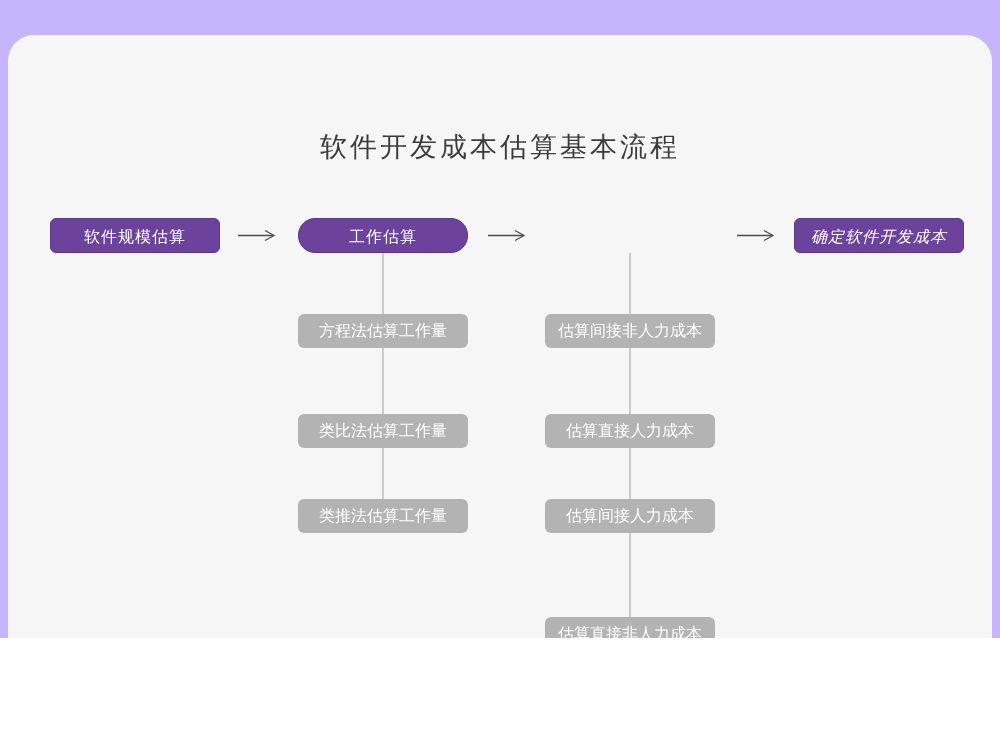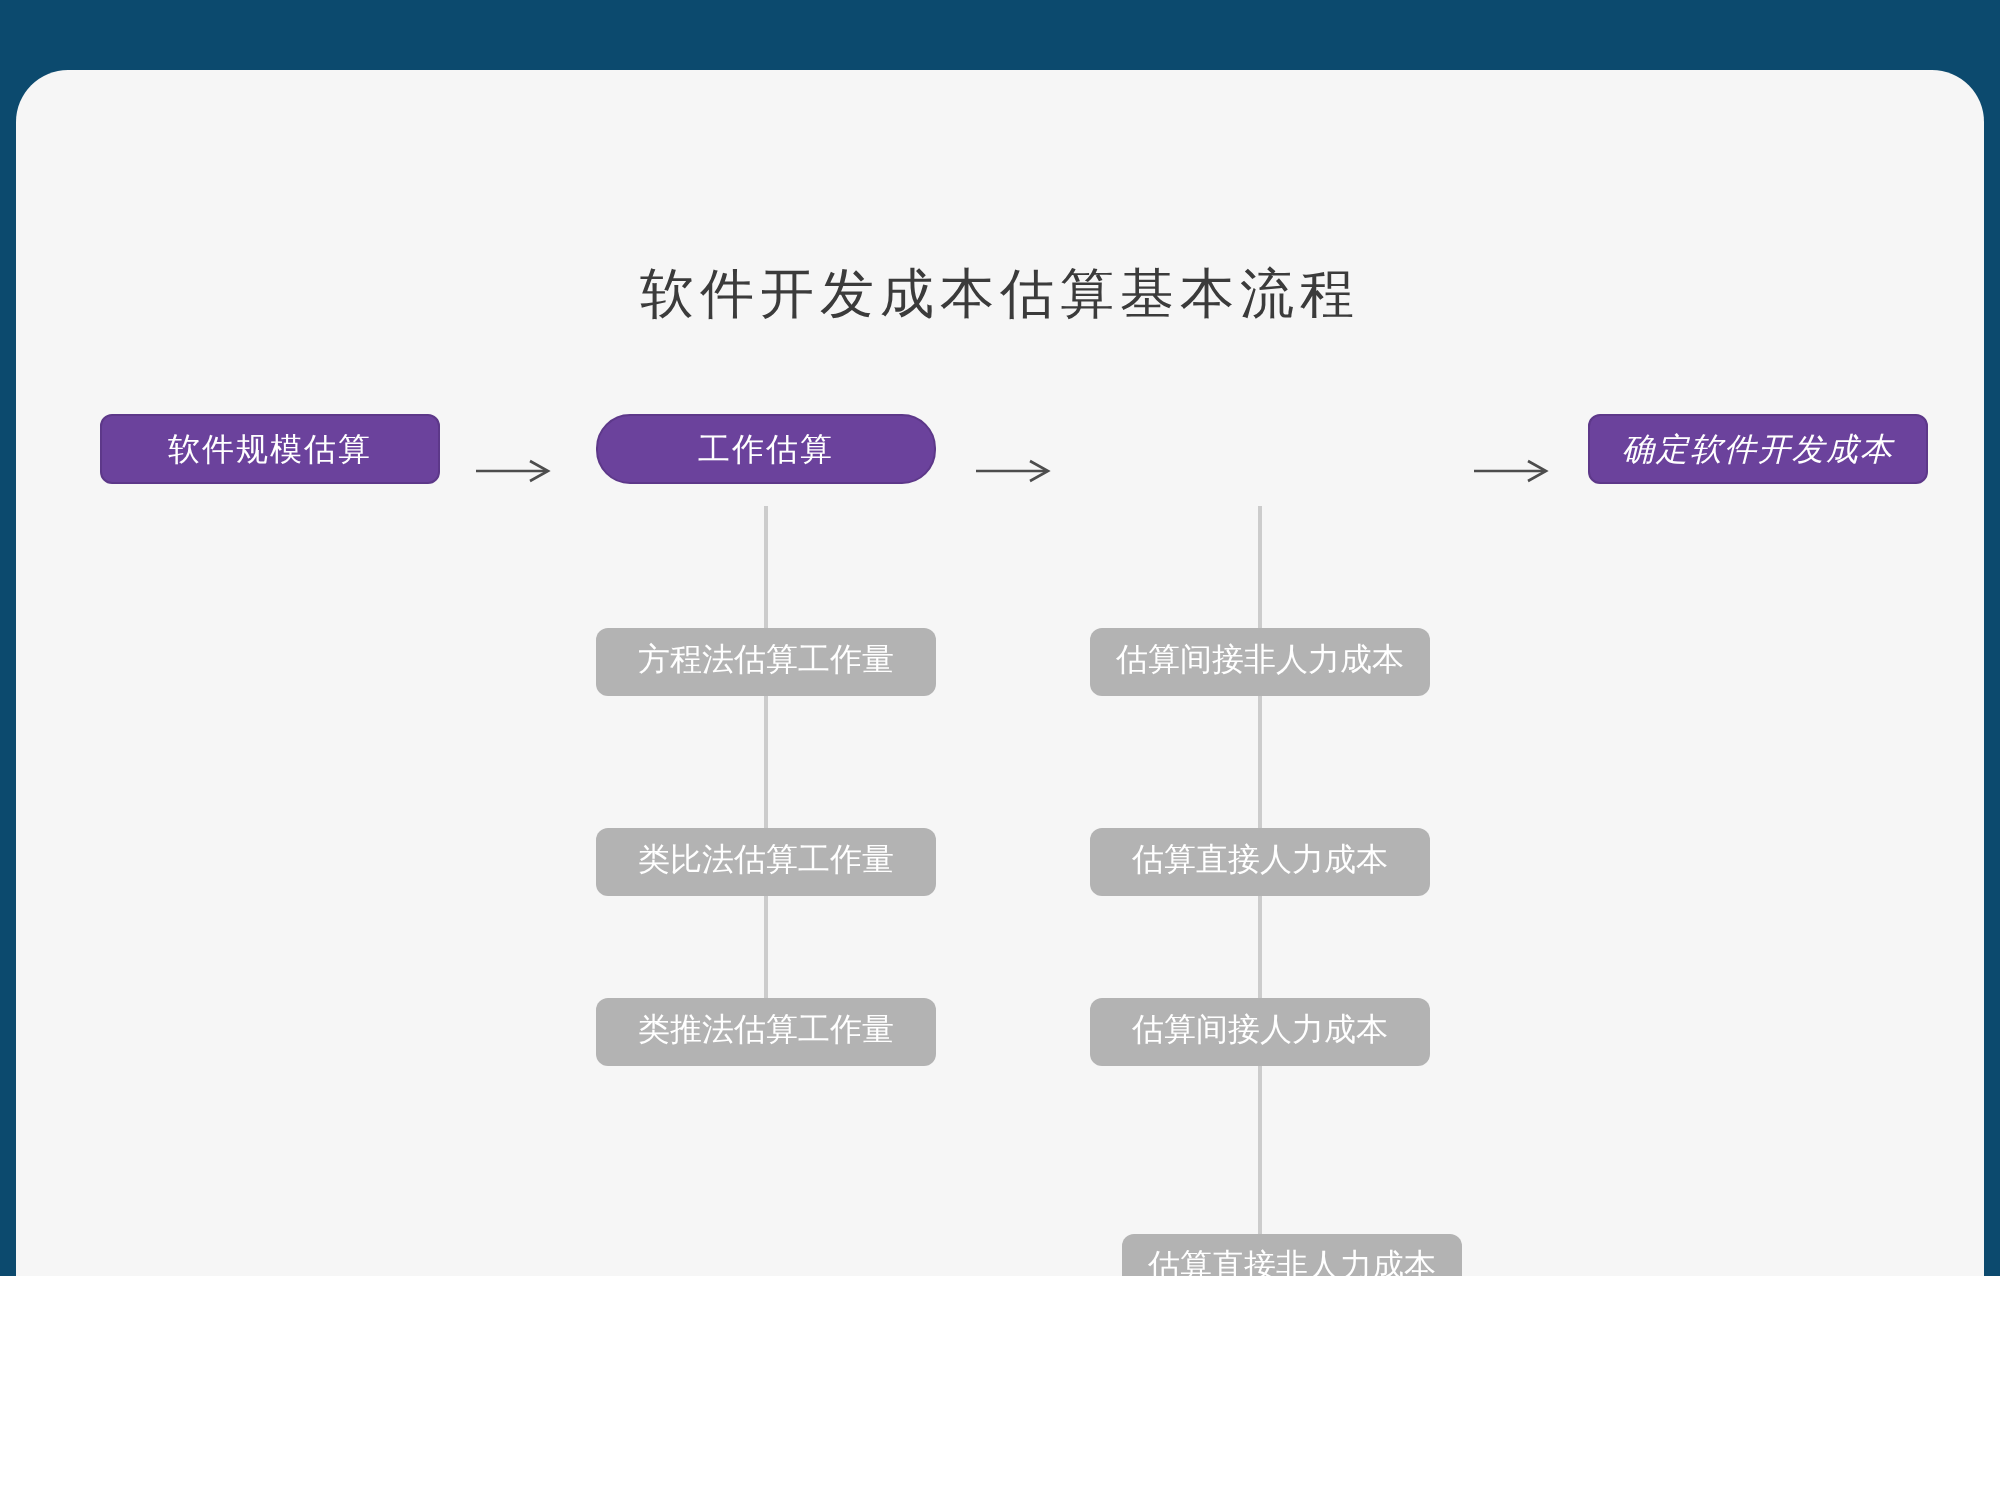--- a/index.html
+++ b/index.html
@@ -5,21 +5,21 @@
   html, body {
     margin: 0;
     padding: 0;
     background: #ffffff;
     font-family: "Liberation Sans", "DejaVu Sans", sans-serif;
   }
   .page {
     position: relative;
     width: 1000px;
     height: 638px;
-    background: #0c4a6e;
+    background: #c4b5fd;
     overflow: hidden;
   }
   .card {
     position: absolute;
     left: 8px;
     top: 35px;
     width: 984px;
     height: 678px;
     background: #f6f6f6;
     border-radius: 26px;
@@ -34,21 +34,21 @@
     font-size: 27px;
     font-weight: 500;
     letter-spacing: 3px;
     color: #3b3b3b;
   }
   .stage {
     position: absolute;
     width: 170px;
     height: 35px;
     line-height: 35px;
-    top: 172px;
+    top: 183px;
     background: #6b429c;
     border: 1px solid #5d3889;
     box-sizing: border-box;
     border-radius: 6px;
     color: #ffffff;
     font-size: 16px;
     letter-spacing: 1px;
     text-align: center;
     z-index: 3;
   }
@@ -84,21 +84,21 @@
     color: #ffffff;
     font-size: 16px;
     text-align: center;
     z-index: 3;
   }
   .colA { left: 290px; }
   .colB { left: 537px; }
   .row-1 { top: 279px; }
   .row-2 { top: 379px; }
   .row-3 { top: 464px; }
-  .row-4 { top: 582px; margin-left: 16px; }
+  .row-4 { top: 582px; }
 </style>
 </head>
 <body>
 
 <div class="page">
   <div class="card">
 
     <h1 class="title">软件开发成本估算基本流程</h1>
 
     <div class="vline vline-work"></div>

